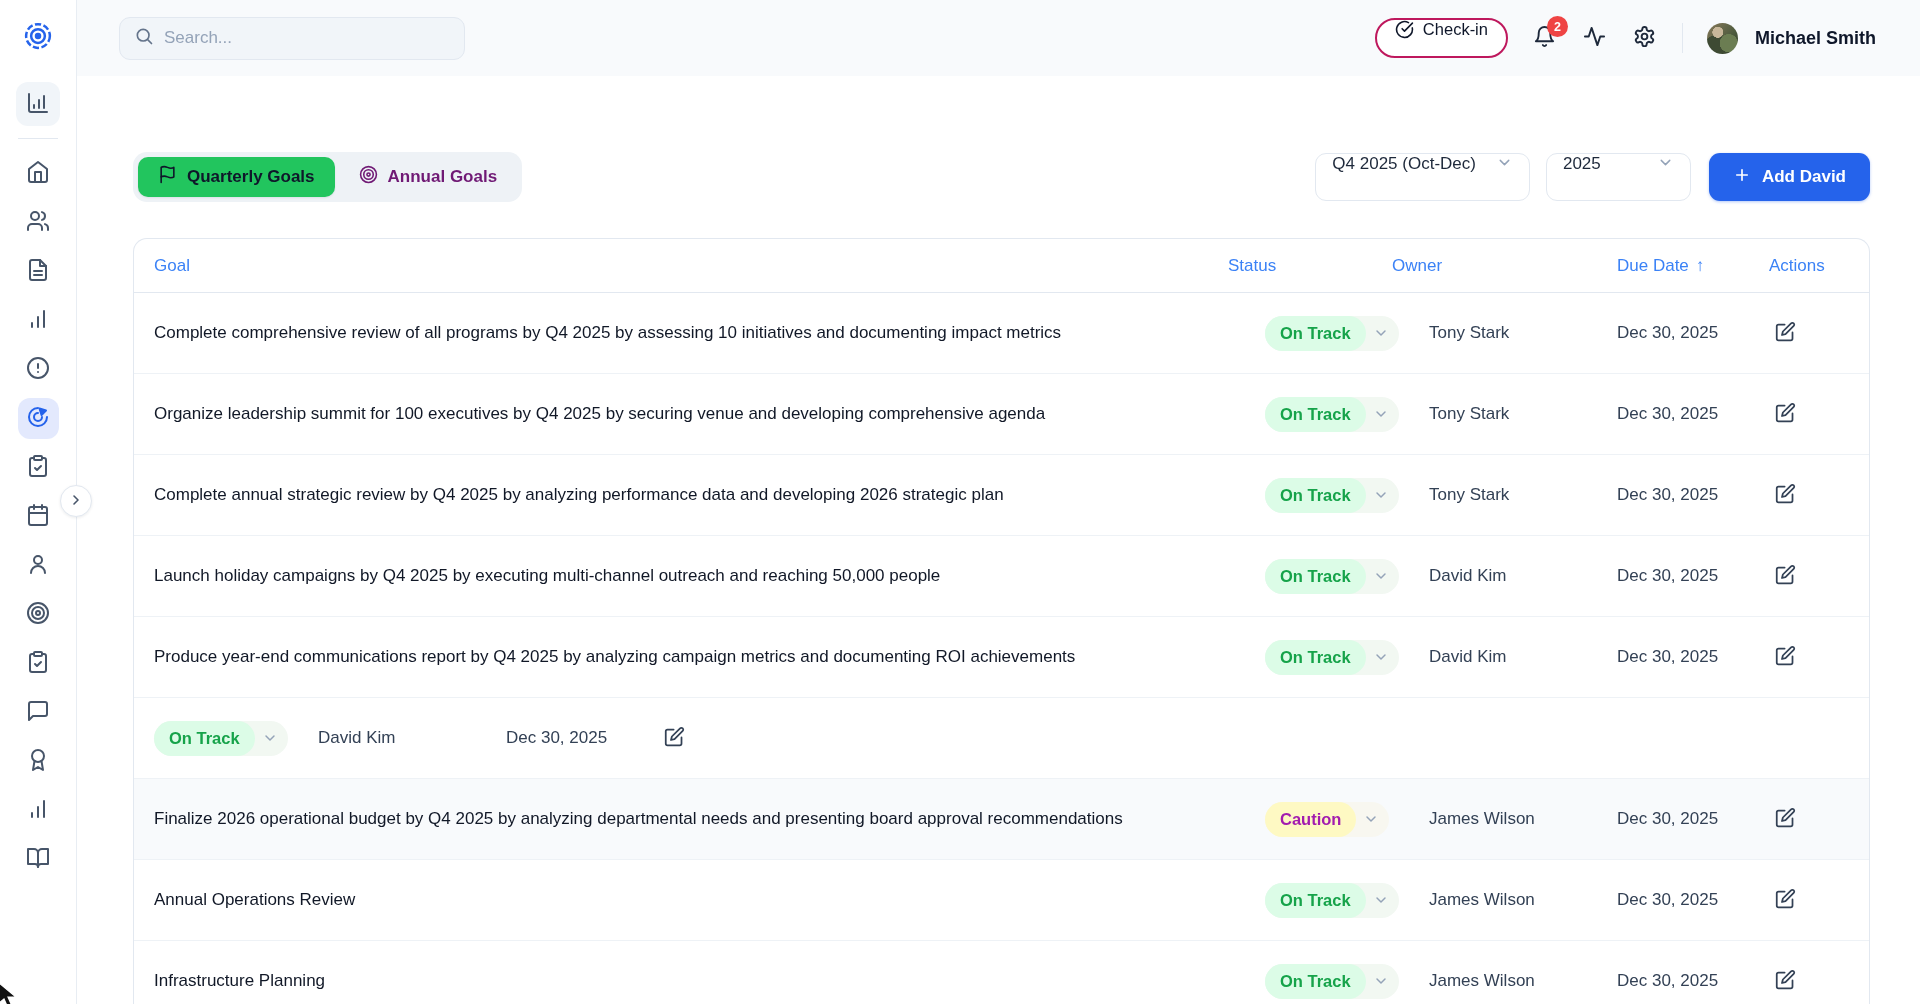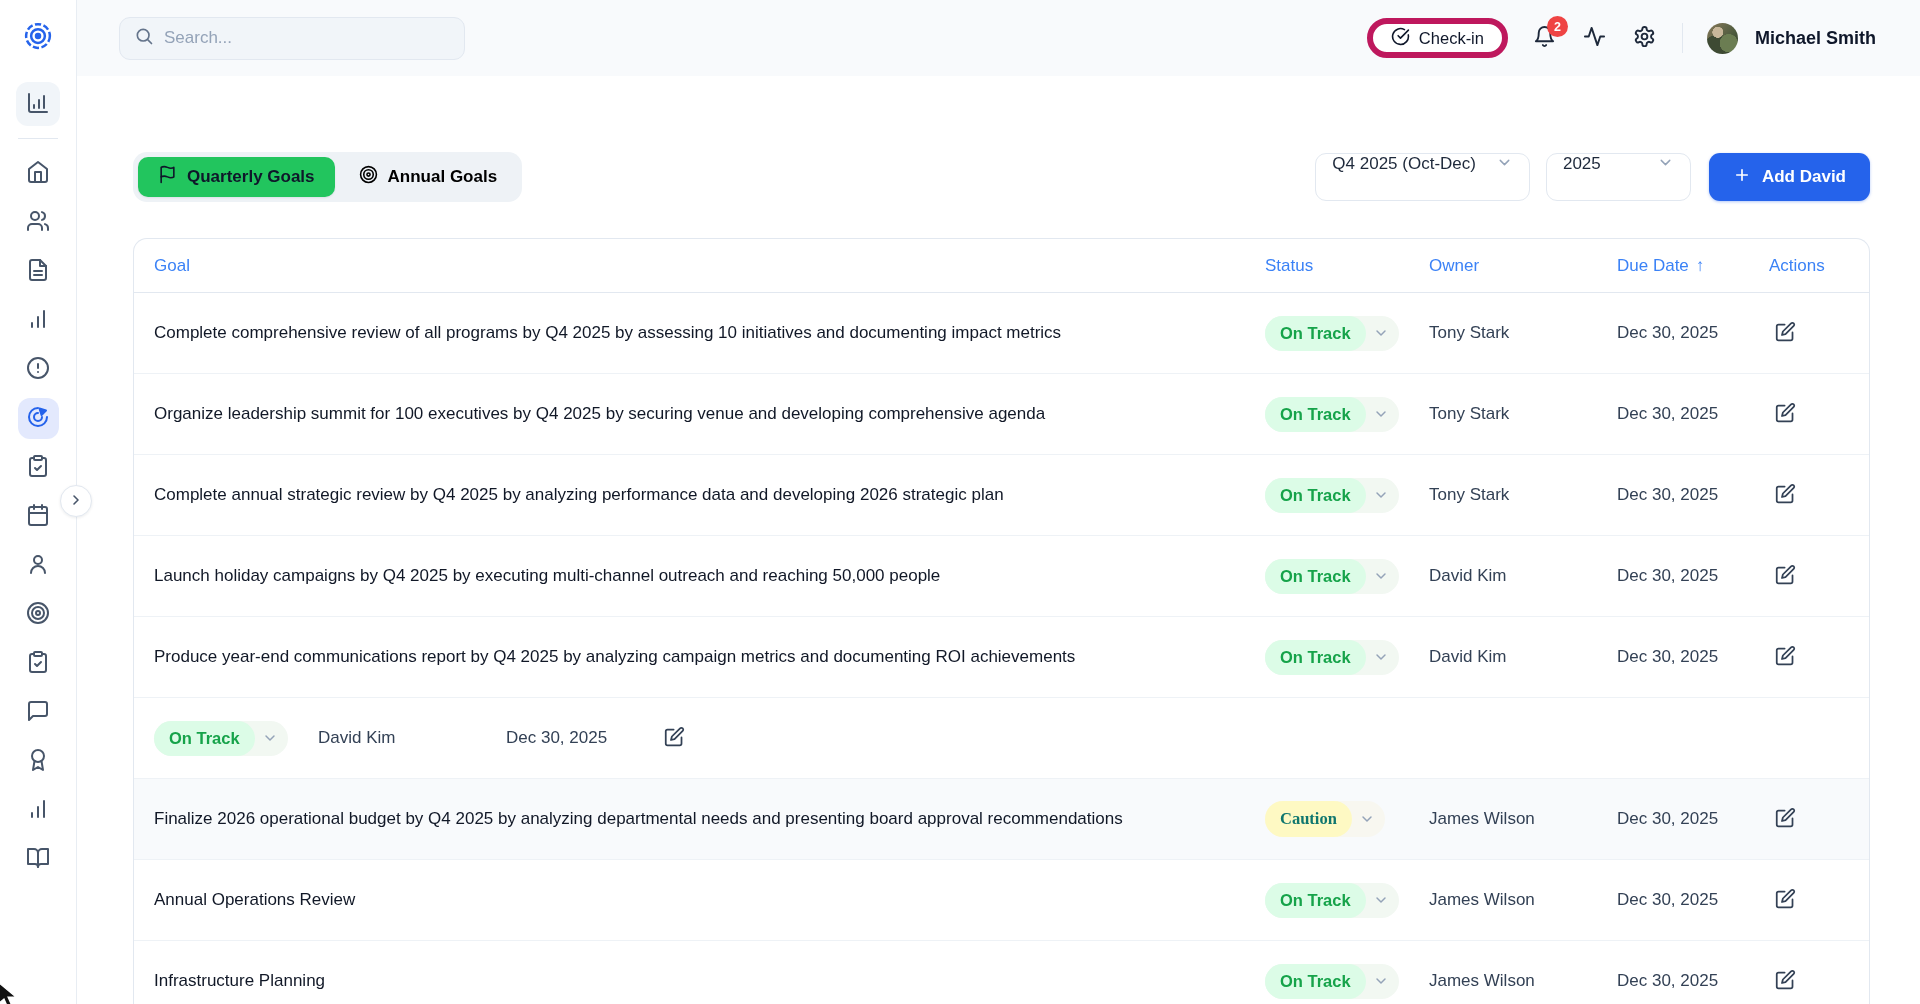--- a/index.html
+++ b/index.html
@@ -49,21 +49,21 @@
   }
   .search svg { width:20px; height:20px; color:#64748b; flex-shrink:0; }
   .search input {
     border:none; background:transparent; outline:none; width:100%;
     font-family:inherit; font-size:17px; color:#0f172a;
   }
   .search input::placeholder { color:#94a3b8; }
   .topbar-right { margin-left:auto; display:flex; align-items:center; gap:24px; }
   .checkin {
     height:40px; padding:0 18px; border-radius:999px; background:#ffffff;
-    border:6px solid #be185d; display:flex; align-items:center; gap:9px;
+    border:2px solid #be185d; display:flex; align-items:flex-start; gap:9px;
     font-family:inherit; font-size:16.5px; color:#0f172a; cursor:pointer;
   }
   .checkin svg { width:19px; height:19px; color:#0f172a; }
   .icon-btn {
     background:none; border:none; cursor:pointer; color:#1e293b; position:relative;
     width:26px; height:26px; display:flex; align-items:center; justify-content:center;
   }
   .icon-btn svg { width:23px; height:23px; }
   .nbadge {
     position:absolute; top:-9px; right:-10px; min-width:21px; height:21px; border-radius:999px;
@@ -84,21 +84,21 @@
 
   
   .content { flex:1; background:#ffffff; padding:0 50px 0 56px; min-width:0; }
   .content-head { margin-top:76px; display:flex; align-items:center; }
   .tabs {
     background:#eef2f6; border-radius:14px; padding:5px; display:flex; align-items:center; gap:4px;
   }
   .tab {
     height:40px; padding:0 20px; border:none; border-radius:10px; background:transparent;
     display:flex; align-items:center; gap:10px; cursor:pointer;
-    font-family:inherit; font-size:17px; font-weight:600; color:#000000;
+    font-family:inherit; font-size:17px; font-weight:600; color:#701a75;
   }
   .tab.active { background:#22c55e; color:#0f172a; box-shadow:0 1px 2px rgba(15,23,42,.08); }
   .tab svg { width:19px; height:19px; }
   .filters { margin-left:auto; display:flex; align-items:center; gap:16px; }
   .select {
     height:48px; border-radius:11px; border:1px solid #e2e8f0; background:#ffffff;
     display:flex; align-items:flex-start; justify-content:space-between; padding:0 16px;
     font-family:inherit; font-size:17px; color:#1e293b; cursor:pointer; gap:20px;
   }
   .select svg { width:17px; height:17px; color:#94a3b8; }
@@ -124,34 +124,34 @@
   .trow {
     height:81px; display:flex; align-items:center; border-bottom:1px solid #eef2f6;
     padding-left:20px; background:#ffffff;
   }
   .trow.hl { background:#f8fafc; }
   .td-goal, .th-goal { flex:1; min-width:0; padding-right:24px; }
   .td-status, .th-status { width:164px; flex-shrink:0; }
   .td-owner, .th-owner { width:188px; flex-shrink:0; }
   .td-due, .th-due { width:152px; flex-shrink:0; }
   .td-actions, .th-actions { width:100px; flex-shrink:0; }
-  .th-due { display:flex; align-items:flex-start; gap:7px; }
+  .th-due { display:flex; align-items:flex-start; gap:7px;margin-left:37px; }
   .td-goal { font-size:17px; font-weight:500; color:#111827; white-space:nowrap; overflow:hidden; }
   .td-owner, .td-due { font-size:17px; color:#334155; }
   .status-pill {
     display:inline-flex; align-items:center; border:none; cursor:pointer;
     border-radius:999px; background:#f4f7f5; padding:0; font-family:inherit;
   }
   .status-pill .badge {
     border-radius:999px; padding:8px 15px; font-size:16.5px; font-weight:600;
   }
   .status-pill.v-success { background:#f2f8f2; }
   .status-pill.v-success .badge { background:#dcfce7; color:#16a34a; }
   .status-pill.v-warning { background:#f8f7f0; }
-  .status-pill.v-warning .badge { background:#fef9c3; color:#0f766e;font-family:Liberation Serif, serif; }
+  .status-pill.v-warning .badge { background:#fef9c3; color:#a21caf; }
   .status-pill .chev { display:flex; align-items:center; margin:0 10px 0 7px; color:#94a3b8; }
   .status-pill .chev svg { width:16px; height:16px; }
   .edit-btn { background:none; border:none; cursor:pointer; color:#334155; padding:4px 6px; }
   .edit-btn svg { width:21px; height:21px; }
 
   .cursor { position:fixed; left:-4px; bottom:-10px; z-index:50; pointer-events:none; }
 </style>
 </head>
 <body>
 

